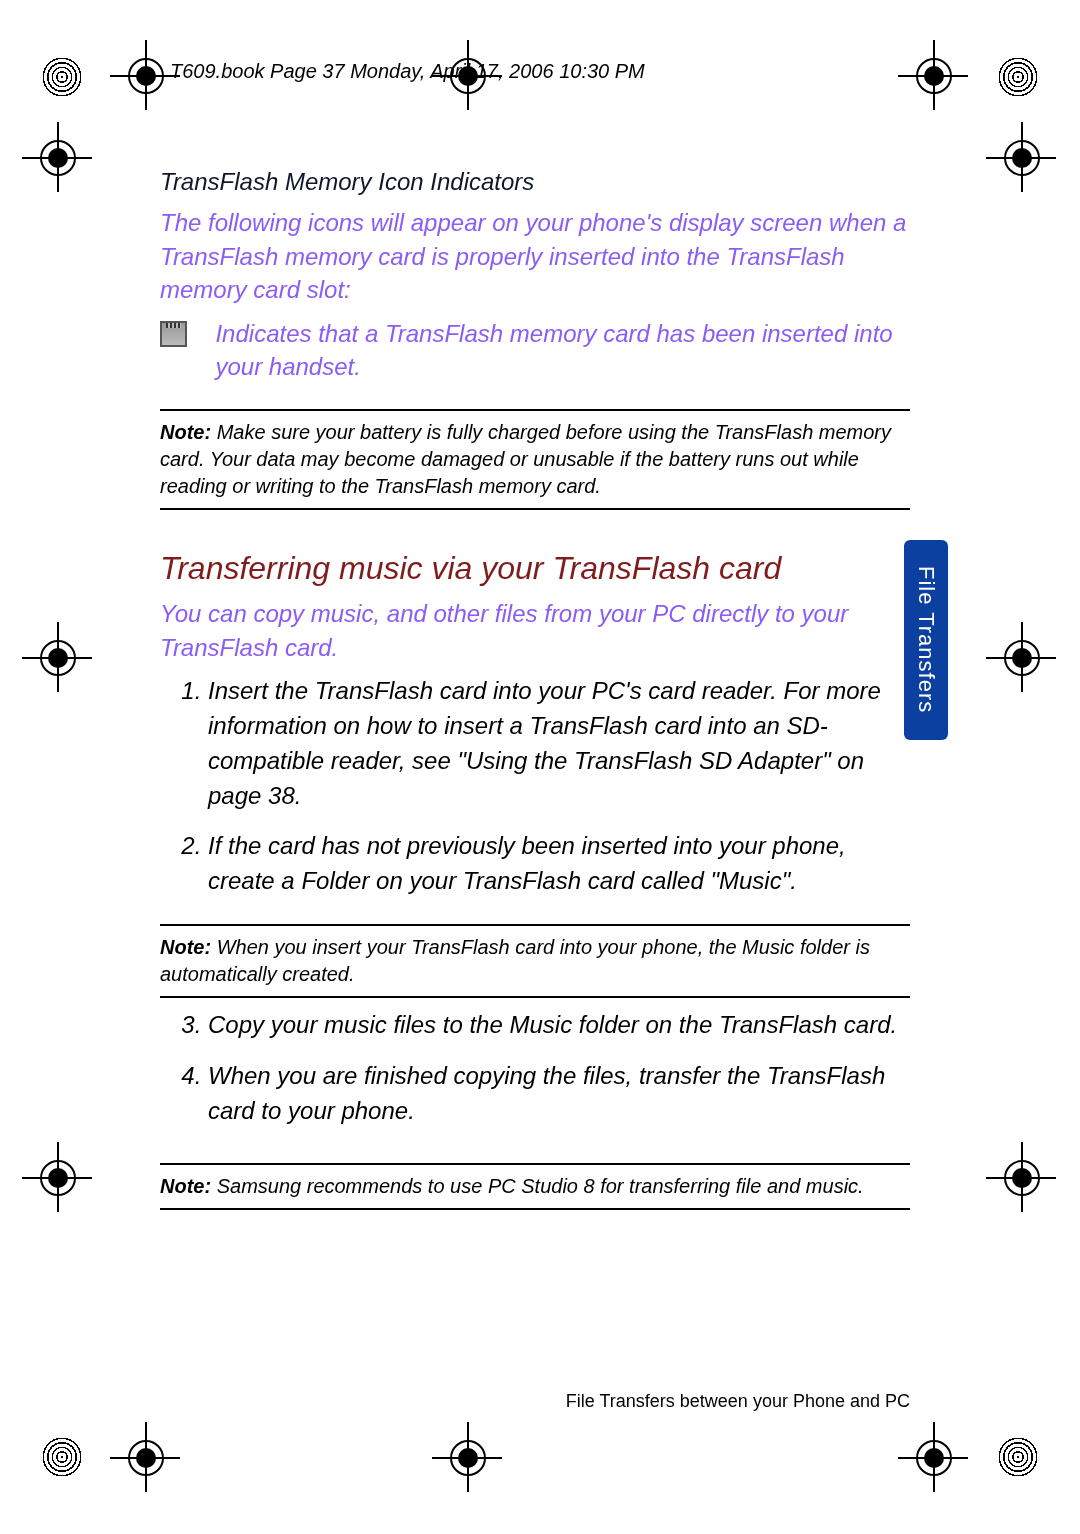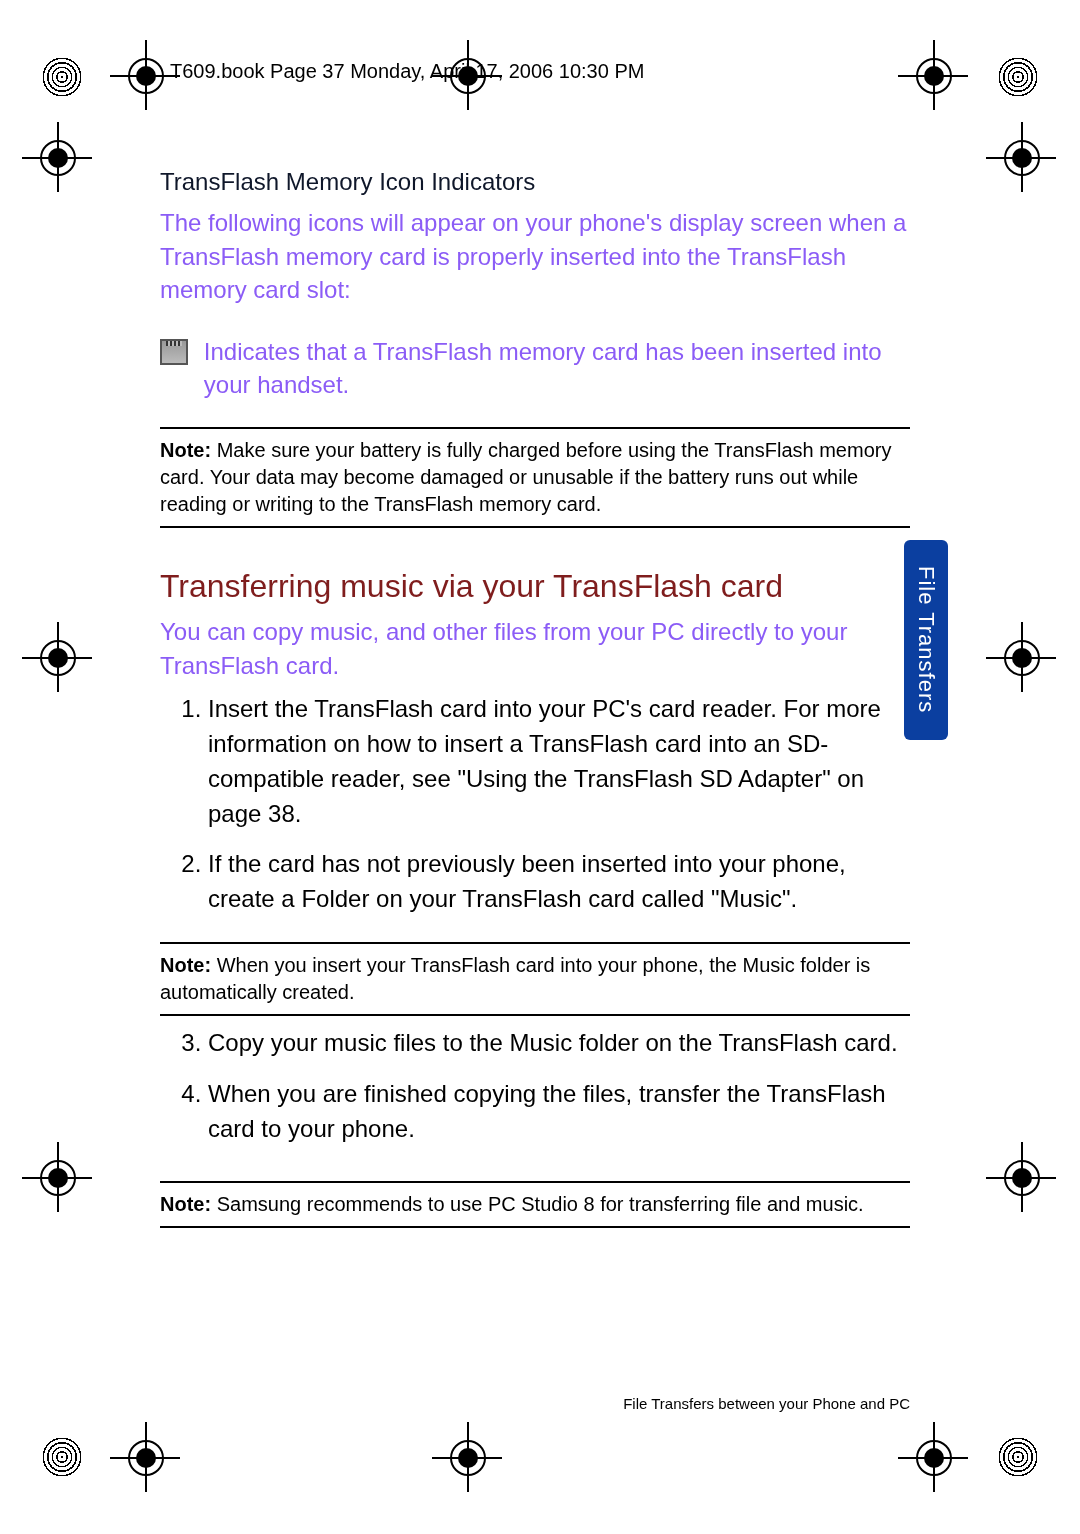--- a/index.html
+++ b/index.html
@@ -54,38 +54,39 @@
     border: 2px solid #000;
     border-radius: 50%;
   }
 
   .content {
     position: absolute;
     left: 160px;
     right: 170px;
     top: 60px;
     bottom: 60px;
+    font-style: italic;
   }
   .header-line {
     font-size: 20px;
     color: #000;
     margin-left: 10px;
   }
   .sub-head {
     color: #0f172a;
     font-size: 24px;
     margin-top: 85px;
   }
   .body-text {
     font-size: 24px;
     color: #8b5cf6;
     line-height: 1.4;
     margin-top: 10px;
   }
-  .icon-row { display: flex; align-items: flex-start; margin-top: 28px; gap: 16px; }
+  .icon-row { display: flex; align-items: flex-start; margin-top: 10px; gap: 28px; }
   .sd-icon {
     width: 28px; height: 22px;
     border: 2px solid #555;
     background: linear-gradient(#999,#bbb);
     position: relative;
     margin-top: 4px;
   }
   .sd-icon::before {
     content:"";
     position:absolute; top:0; left:4px; right:4px; height:5px;
@@ -128,21 +129,21 @@
     align-items: center;
     justify-content: center;
     letter-spacing: 1px;
   }
   .footer {
     position: absolute;
     bottom: 120px;
     right: 170px;
     left: 160px;
     text-align: right;
-    font-size: 15px;
+    font-size: 18px;
     line-height: 1.4;
   }
 </style>
 </head>
 <body>
 
 <div class="crop-v left"></div>
 
 <div class="spiral" style="left:40px; top:55px;"></div>
 <div class="spiral" style="right:40px; top:55px;"></div>

